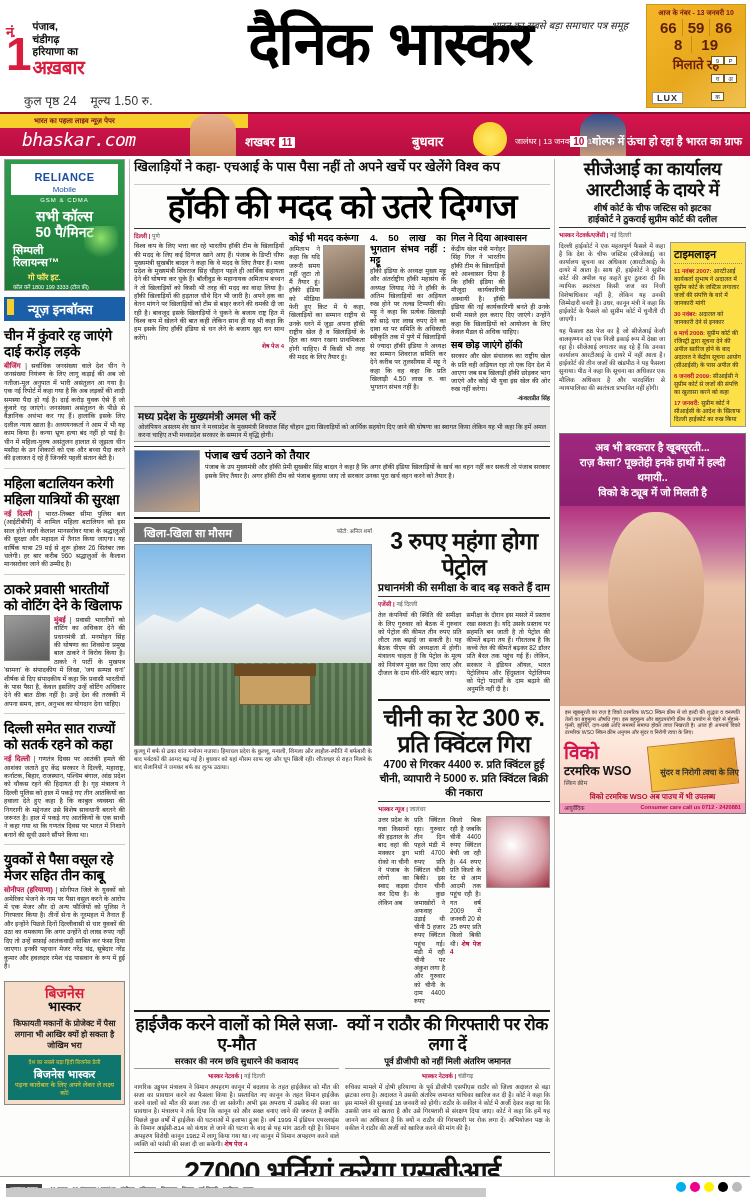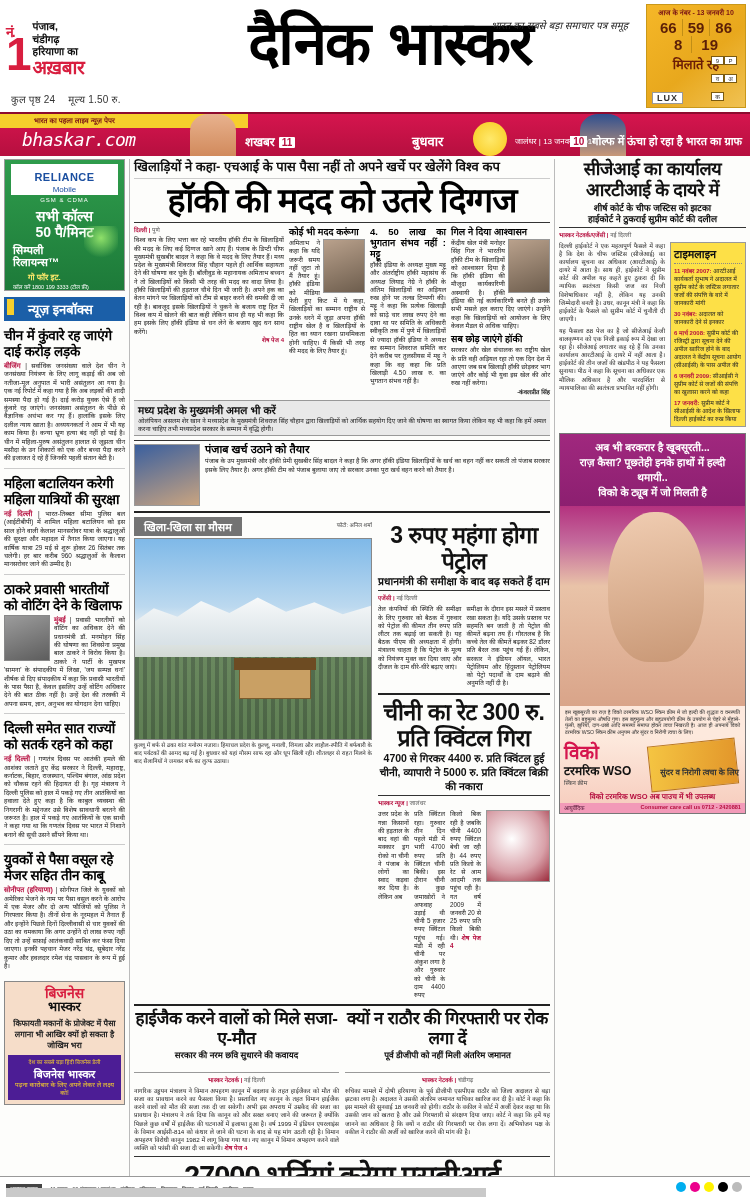--- a/index.html
+++ b/index.html
@@ -11,21 +11,21 @@
   }
   .page{position:relative;width:750px;height:1201px;background:#fdfdfb;}
 
   
   .masthead{position:relative;height:112px;border-bottom:0;background:#fff;}
   .no1-box{position:absolute;left:6px;top:14px;width:132px;height:70px;display:flex;align-items:center;gap:3px;}
   .no1-num{font-size:46px;font-weight:bold;color:#d81e3f;line-height:34px;letter-spacing:-2px;}
   .no1-num small{font-size:14px;display:block;line-height:10px;}
   .no1-lines{font-size:10.5px;font-weight:bold;color:#111;line-height:12.5px;}
   .no1-akhbar{font-size:19px;font-weight:bold;color:#d81e3f;letter-spacing:-.5px;line-height:20px;}
-  .masthead-meta{position:absolute;left:11px;top:92px;font-size:10px;color:#333;letter-spacing:.2px;}
+  .masthead-meta{position:absolute;left:24px;top:92px;font-size:12px;color:#333;letter-spacing:.2px;}
   .masthead-meta span{margin-right:10px;}
   .logo{position:absolute;left:150px;top:4px;width:480px;text-align:center;}
   .logo-title{font-size:60px;font-weight:bold;letter-spacing:-2px;color:#000;line-height:78px;
     font-family:"DejaVu Sans","Liberation Sans",sans-serif;}
   .logo-tag{position:absolute;right:2px;top:14px;font-size:10px;color:#222;font-style:italic;}
   .lux-box{position:absolute;right:4px;top:4px;width:98px;height:102px;
      background:linear-gradient(140deg,#f5b728,#e8a81d 55%,#f0c254);
      border:1px solid #c9981a;}
   .lux-title{font-size:7px;font-weight:bold;color:#7a1414;text-align:center;padding:3px 0 2px;}
   .lux-nums{display:flex;justify-content:center;gap:0;}
@@ -90,27 +90,27 @@
   .side-city{font-size:7px;font-weight:bold;color:#b60f3f;}
   .side-txt{font-size:6.4px;line-height:8.4px;color:#222;text-align:justify;margin-top:2px;}
   .side-photo{float:left;width:44px;height:44px;margin:1px 4px 2px 0;
      background:linear-gradient(160deg,#9c9c9c,#5d5d5d);border:1px solid #888;}
 
   
   .bizad{margin-top:6px;border:1px solid #888;background:#f6ddc9;text-align:center;padding:4px 3px;}
   .biz-logo1{color:#d81e3f;font-size:14px;font-weight:bold;line-height:14px;}
   .biz-logo2{color:#111;font-size:13px;font-weight:bold;line-height:14px;}
   .biz-body{font-size:8px;font-weight:bold;color:#222;line-height:11px;margin-top:4px;}
-  .biz-dark{background:#4c1d95;color:#fff;margin-top:4px;padding:3px 2px;}
+  .biz-dark{background:#0f766e;color:#fff;margin-top:4px;padding:3px 2px;}
   .biz-dark .l1{font-size:5.5px;color:#f6cf2c;}
   .biz-dark .l2{font-size:11px;font-weight:bold;color:#fff;}
   .biz-dark .l3{font-size:6.5px;color:#f6cf2c;line-height:8px;}
 
   
-  .kicker{font-size:13px;font-weight:bold;line-height:15px;color:#111;border-bottom:1px solid #ccc;padding-bottom:4px;}
+  .kicker{font-size:13px;font-weight:bold;line-height:15px;color:#111;border-bottom:1px solid #ccc;padding-bottom:10px;}
   .lead-h{font-size:34px;font-weight:bold;line-height:38px;letter-spacing:-1px;text-align:center;color:#000;margin:2px 0 3px;}
   .lead-grid{display:flex;gap:5px;border-top:1px solid #333;padding-top:3px;}
   .lead-c{font-size:6.4px;line-height:8.3px;text-align:justify;color:#222;}
   .lead-c.w1{flex:0 0 150px;}
   .lead-c.w2{flex:0 0 76px;}
   .lead-c.w3{flex:0 0 76px;}
   .lead-c.w4{flex:1;}
   .sub-h{font-size:9.5px;font-weight:bold;line-height:11px;color:#000;margin-bottom:2px;}
   .byline{font-size:6px;font-weight:bold;color:#b60f3f;margin-bottom:2px;}
   .byline i{font-style:normal;color:#555;font-weight:normal;}
@@ -137,21 +137,21 @@
   .mid-h2{font-size:23px;font-weight:bold;text-align:center;line-height:26px;margin-top:5px;letter-spacing:-.5px;}
   .mid-sub{font-size:10.5px;font-weight:bold;text-align:center;border-bottom:1px solid #333;padding-bottom:2px;}
   .cols3{display:flex;gap:5px;margin-top:3px;}
   .cols3 .c{flex:1;font-size:6.3px;line-height:8.2px;text-align:justify;color:#222;}
   .sugar-pic{flex:0 0 62px;height:70px;background:radial-gradient(circle at 40% 40%,#fff,#d8a0a8 60%,#9c2b3c);
      border:1px solid #999;}
 
   .two-head{display:flex;gap:6px;margin-top:5px;border-top:2px solid #222;padding-top:3px;}
   .two-head .h{flex:1;}
   .hh{font-size:17px;font-weight:bold;line-height:20px;text-align:center;letter-spacing:-.3px;}
-  .hs{font-size:8.5px;font-weight:bold;text-align:center;border-bottom:1px solid #999;padding-bottom:12px;}
+  .hs{font-size:8.5px;font-weight:bold;text-align:center;border-bottom:1px solid #999;padding-bottom:2px;}
   .two-cols{display:flex;gap:4px;margin-top:3px;}
   .two-cols .c{flex:1;font-size:6.2px;line-height:8.1px;text-align:justify;color:#222;}
 
   .sbi-h{font-size:29px;font-weight:bold;text-align:center;line-height:32px;letter-spacing:-1px;margin-top:4px;
      border-top:1px solid #333;padding-top:3px;}
   .sbi-sub{font-size:9.5px;font-weight:bold;text-align:center;padding-bottom:3px;border-bottom:1px solid #333;}
   .khushkhabri{display:inline-block;background:#d5154e;color:#fff;font-size:8px;font-weight:bold;
      padding:1px 5px;margin-right:5px;vertical-align:2px;}
 
   

